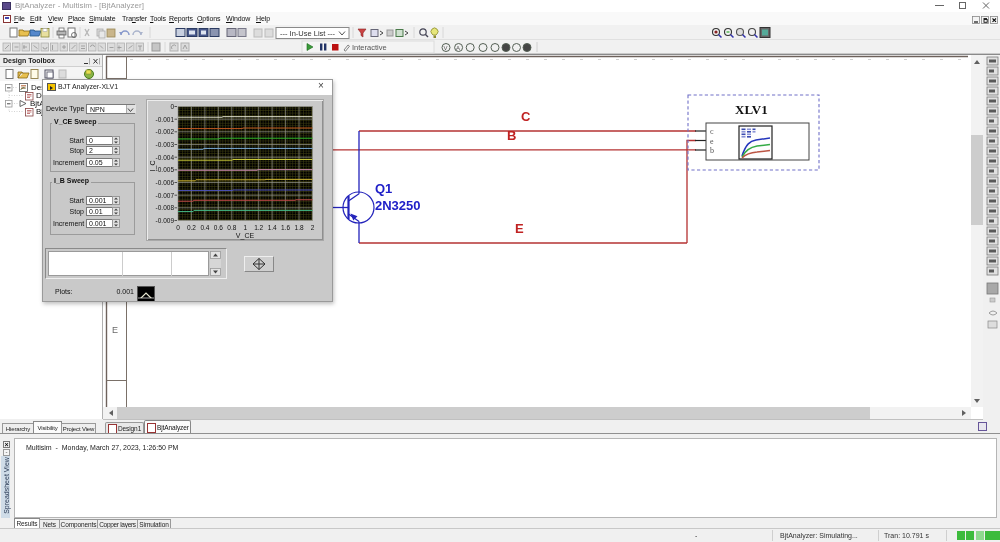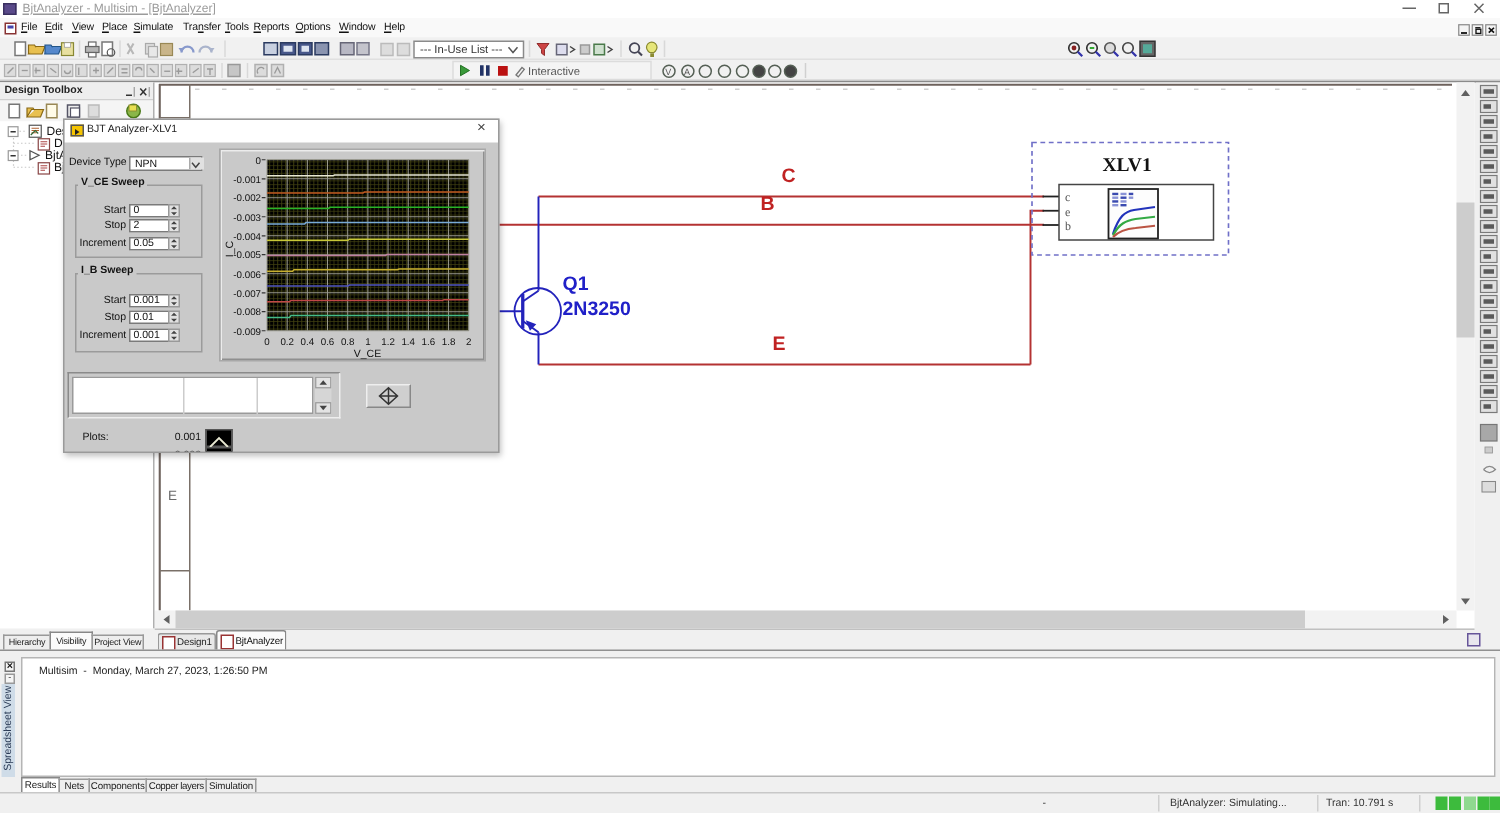--- a/index.html
+++ b/index.html
@@ -4,21 +4,21 @@
 html,body{margin:0;padding:0;}
 body{width:1000px;height:542px;position:relative;overflow:hidden;
   font-family:"Liberation Sans",sans-serif;background:#f0f0f0;}
 .abs{position:absolute;}
 u.m{text-decoration:underline;}
 </style></head>
 <body>
 
 <div class="abs" style="left:0;top:0;width:1000px;height:12px;background:#ffffff;">
   <div class="abs" style="left:2px;top:2px;width:9px;height:8px;background:#5a4a8a;border:1px solid #3a3060;box-sizing:border-box;"></div>
-  <div class="abs" style="left:15px;top:1px;font-size:8px;color:#9b9b9b;text-decoration:underline;">BjtAnalyzer - Multisim - [BjtAnalyzer]</div>
+  <div class="abs" style="left:15px;top:1px;font-size:8px;color:#9b9b9b;">BjtAnalyzer - Multisim - [BjtAnalyzer]</div>
   <svg class="abs" style="left:925px;top:0;" width="75" height="12">
     <line x1="10" y1="5.5" x2="19" y2="5.5" stroke="#666" stroke-width="1"></line>
     <rect x="34.5" y="2.5" width="6" height="6" fill="none" stroke="#666" stroke-width="1"></rect>
     <path d="M58,2.5 L64,8.5 M64,2.5 L58,8.5" stroke="#666" stroke-width="1"></path>
   </svg>
 </div>
 
 <div class="abs" style="left:0;top:12px;width:1000px;height:13px;background:#f9f9f9;font-size:7px;letter-spacing:-0.1px;color:#111;">
   <div class="abs" style="left:3px;top:3px;width:8px;height:8px;background:#fff;border:1px solid #883333;box-sizing:border-box;">
       <div style="width:4px;height:2px;background:#4444aa;margin:1px 0 0 1px;"></div>

